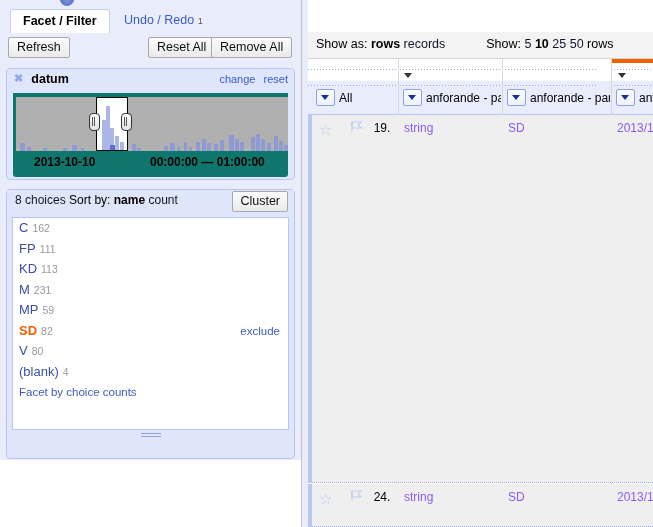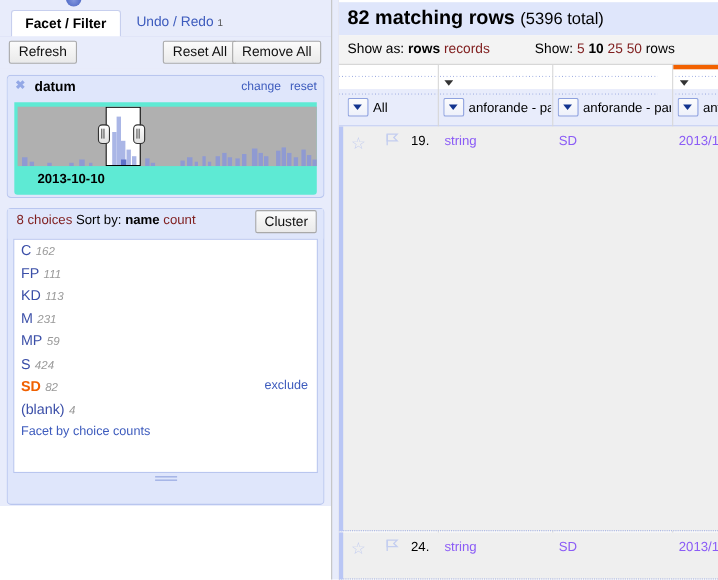--- a/index.html
+++ b/index.html
@@ -74,21 +74,21 @@
     vertical-align:middle;
   }
   .facet-links{
     position:absolute;right:6px;top:4px;font-size:11px;color:#3d5bbd;
   }
   .facet-links span{cursor:pointer;margin-left:5px;}
 
   
   #facet-datum{height:112px;}
   #timeline-body{
-    margin:2px 6px 0 6px;height:84px;background:#5eead4;
+    margin:2px 6px 0 6px;height:84px;background:#0f766e;
     border-radius:0 0 3px 3px;position:relative;
   }
   #hist{
     position:absolute;left:3px;top:4px;width:272px;height:54px;
     background:#b0b0b0;overflow:hidden;
   }
   .bar{position:absolute;bottom:0;background:#8f9ad2;}
   #range-window{
     position:absolute;top:0;left:80px;width:32px;height:54px;
     background:#ffffff;border:1px solid #000;box-sizing:border-box;
@@ -113,34 +113,34 @@
   }
   #tl-date{position:absolute;left:18px;top:0;}
   #tl-range{position:absolute;left:134px;top:0;font-weight:bold;}
 
   
   #facet-parti{height:270px;}
   #parti-controls{
     position:relative;height:24px;margin:0 0 0 0;padding:3px 6px 0 8px;
     background:#dfe6fb;font-size:12px;
   }
-  .lnk{color:#7f1d1d;cursor:pointer;}
+  .lnk{color:#0f172a;cursor:pointer;}
   .bld{font-weight:bold;color:#000;}
   #btn-cluster{position:absolute;right:6px;top:1px;padding:2px 7px;}
   #choice-list{
     margin:0 5px 0 5px;background:#fff;border:1px solid #b9c6ef;
     height:213px;box-sizing:border-box;overflow:hidden;position:relative;
   }
   .choice{
     position:relative;height:20.5px;line-height:20.5px;padding-left:6px;
     font-size:13px;white-space:nowrap;cursor:pointer;
   }
   .choice .lab{color:#3b4fa8;}
   .choice.sel .lab{color:#f06000;font-weight:bold;}
-  .choice .cnt{color:#999;font-size:10.5px;margin-left:4px;font-style:italic;}
+  .choice .cnt{color:#999;font-size:10.5px;margin-left:4px;}
   .choice .excl{
     position:absolute;right:8px;top:0;color:#3d5bbd;font-size:11.5px;
   }
   #facet-by-counts{
     padding:4px 0 0 6px;font-size:11.5px;color:#3d5bbd;cursor:pointer;
   }
   #facet-foot{height:14px;position:relative;}
   #grip{
     position:absolute;left:50%;transform:translateX(-50%);top:3px;
     width:20px;height:6px;
@@ -311,20 +311,21 @@
               <div class="inwin-bar" style="left:13px;bottom:0;width:4px;height:22px;"></div>
               <div class="inwin-bar dark" style="left:13px;bottom:0;width:5px;height:5px;"></div>
               <div class="inwin-bar" style="left:18px;bottom:0;width:4px;height:14px;"></div>
               <div class="inwin-bar" style="left:23px;bottom:0;width:4px;height:8px;"></div>
             </div>
           </div>
           <div class="handle" id="handle-l"></div>
           <div class="handle" id="handle-r"></div>
           <div id="tl-labels">
             <span id="tl-date">2013-10-10</span>
+            <span id="tl-range">00:00:00 — 01:00:00</span>
           </div>
         </div>
       </div>
 
       <div class="facet" id="facet-parti">
 
         <div id="parti-controls">
           <span class="lnk">8 choices</span>
           <span>Sort by:</span>
           <span class="bld">name</span>
@@ -341,26 +342,26 @@
           </div>
           <div class="choice">
             <span class="lab">KD</span><span class="cnt">113</span>
           </div>
           <div class="choice">
             <span class="lab">M</span><span class="cnt">231</span>
           </div>
           <div class="choice">
             <span class="lab">MP</span><span class="cnt">59</span>
           </div>
-          <div class="choice">
-            <span class="lab">S</span><span class="cnt">424</span>
-          </div>
           <div class="choice sel">
             <span class="lab">SD</span><span class="cnt">82</span>
             <span class="excl">exclude</span>
+          </div>
+          <div class="choice">
+            <span class="lab">V</span><span class="cnt">80</span>
           </div>
           <div class="choice">
             <span class="lab">(blank)</span><span class="cnt">4</span>
           </div>
           <div id="facet-by-counts">Facet by choice counts</div>
         </div>
 
         <div id="facet-foot">
           <div id="grip">
               <i></i>
@@ -369,26 +370,20 @@
         </div>
       </div>
 
     </div>
   </div>
 
   <div id="splitter"></div>
 
   <div id="right-panel">
 
-    <div id="summary-bar">
-      <div id="summary-text">
-        <b>82 matching rows</b>
-        <span class="tot">(5396 total)</span>
-      </div>
-    </div>
 
     <div id="controls-bar">
       <span class="grp">
         <span>Show as:</span>
         <b>rows</b>
         <span class="lnk">records</span>
       </span>
       <span class="gap"></span>
       <span class="grp">
         <span>Show:</span>

